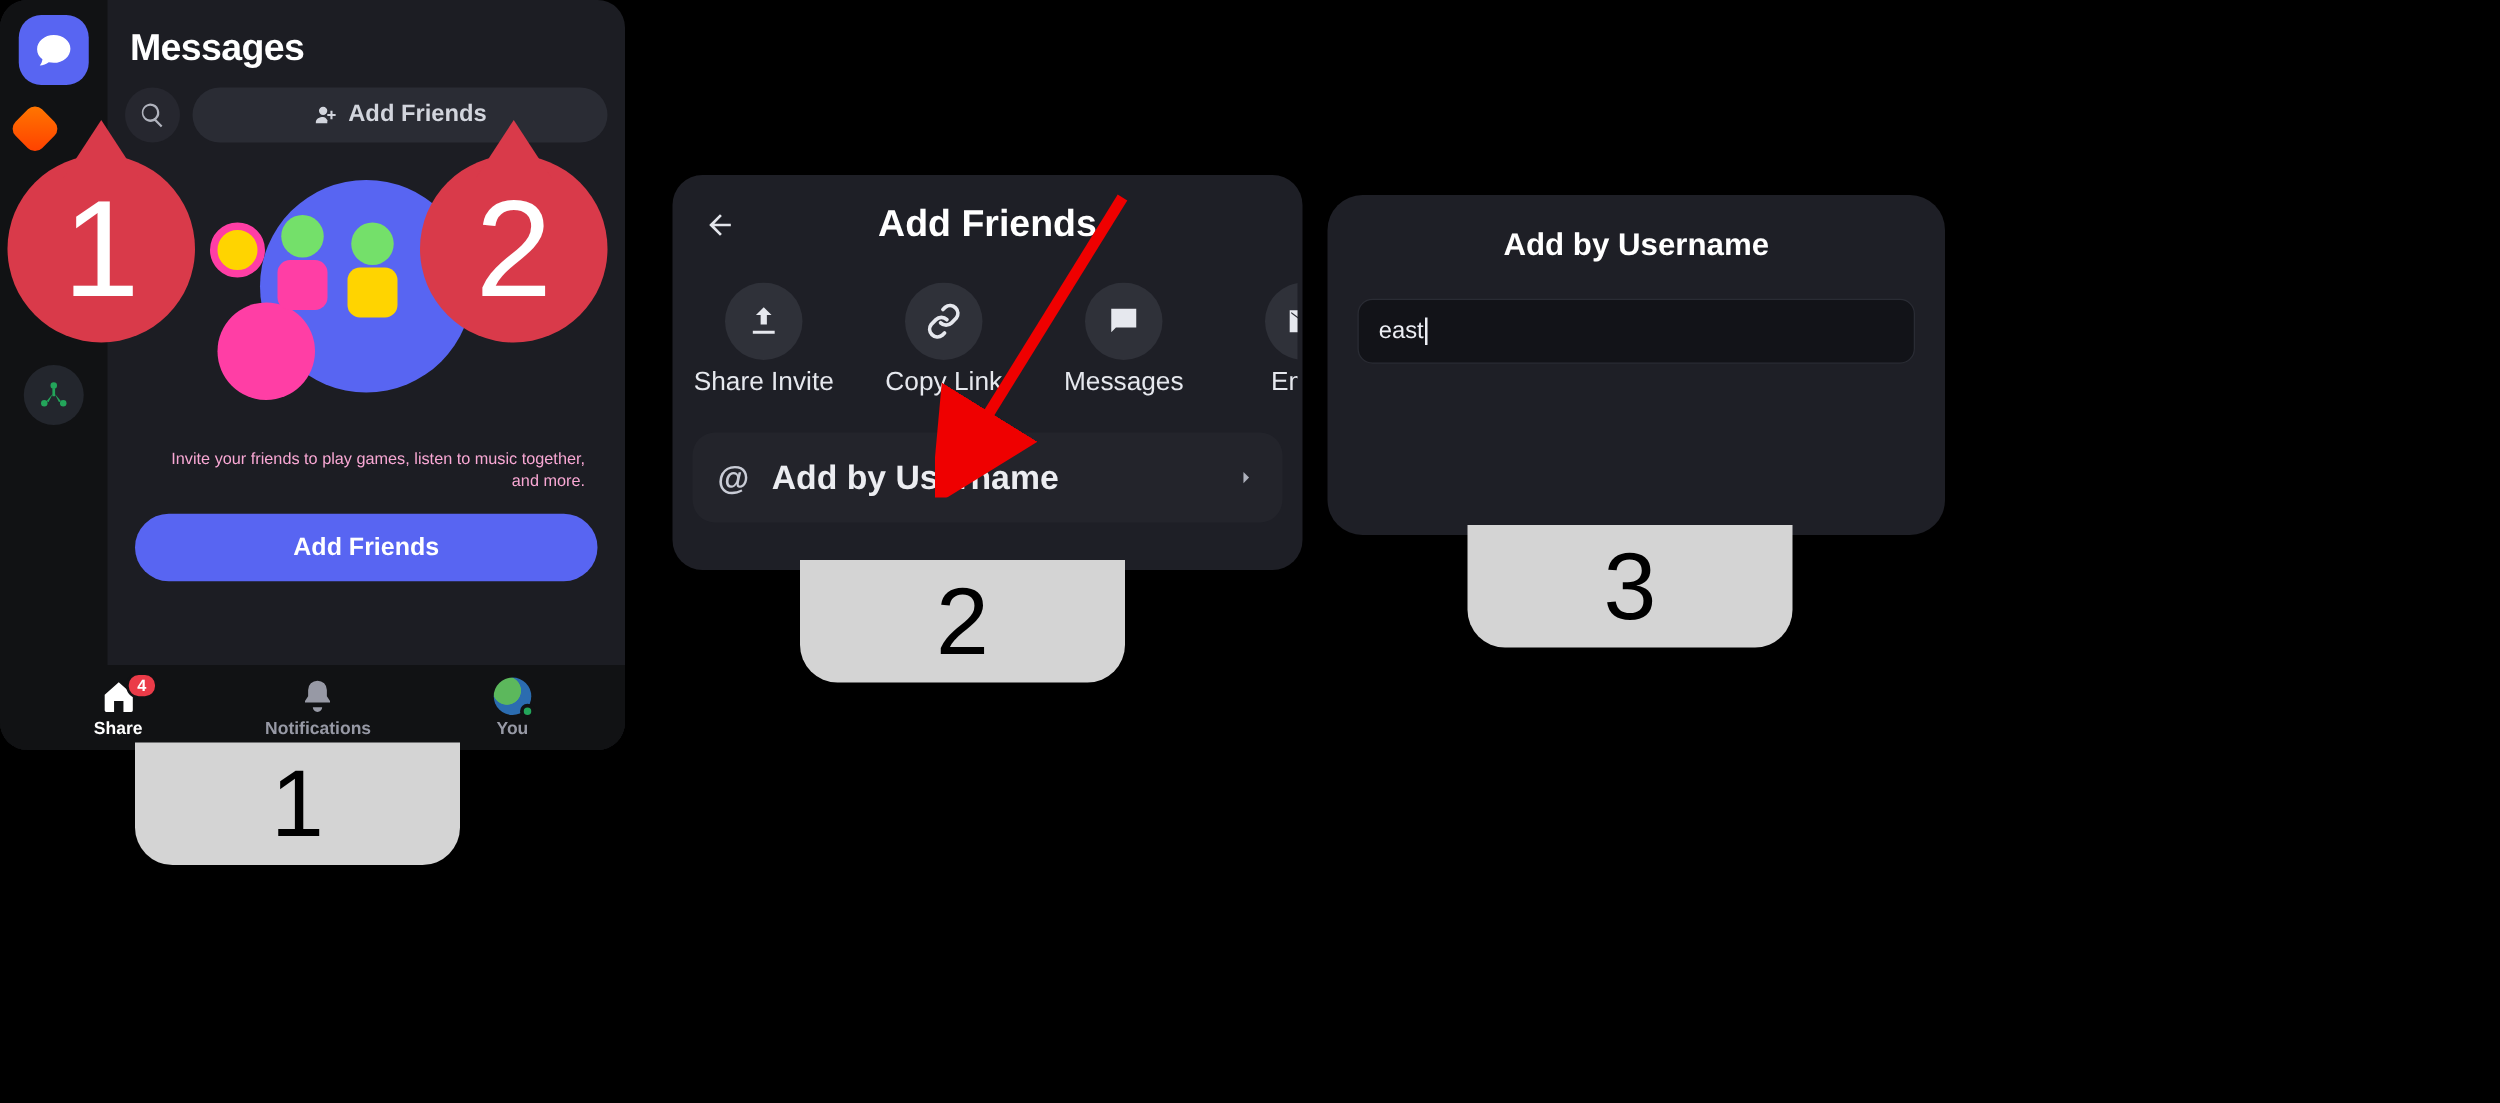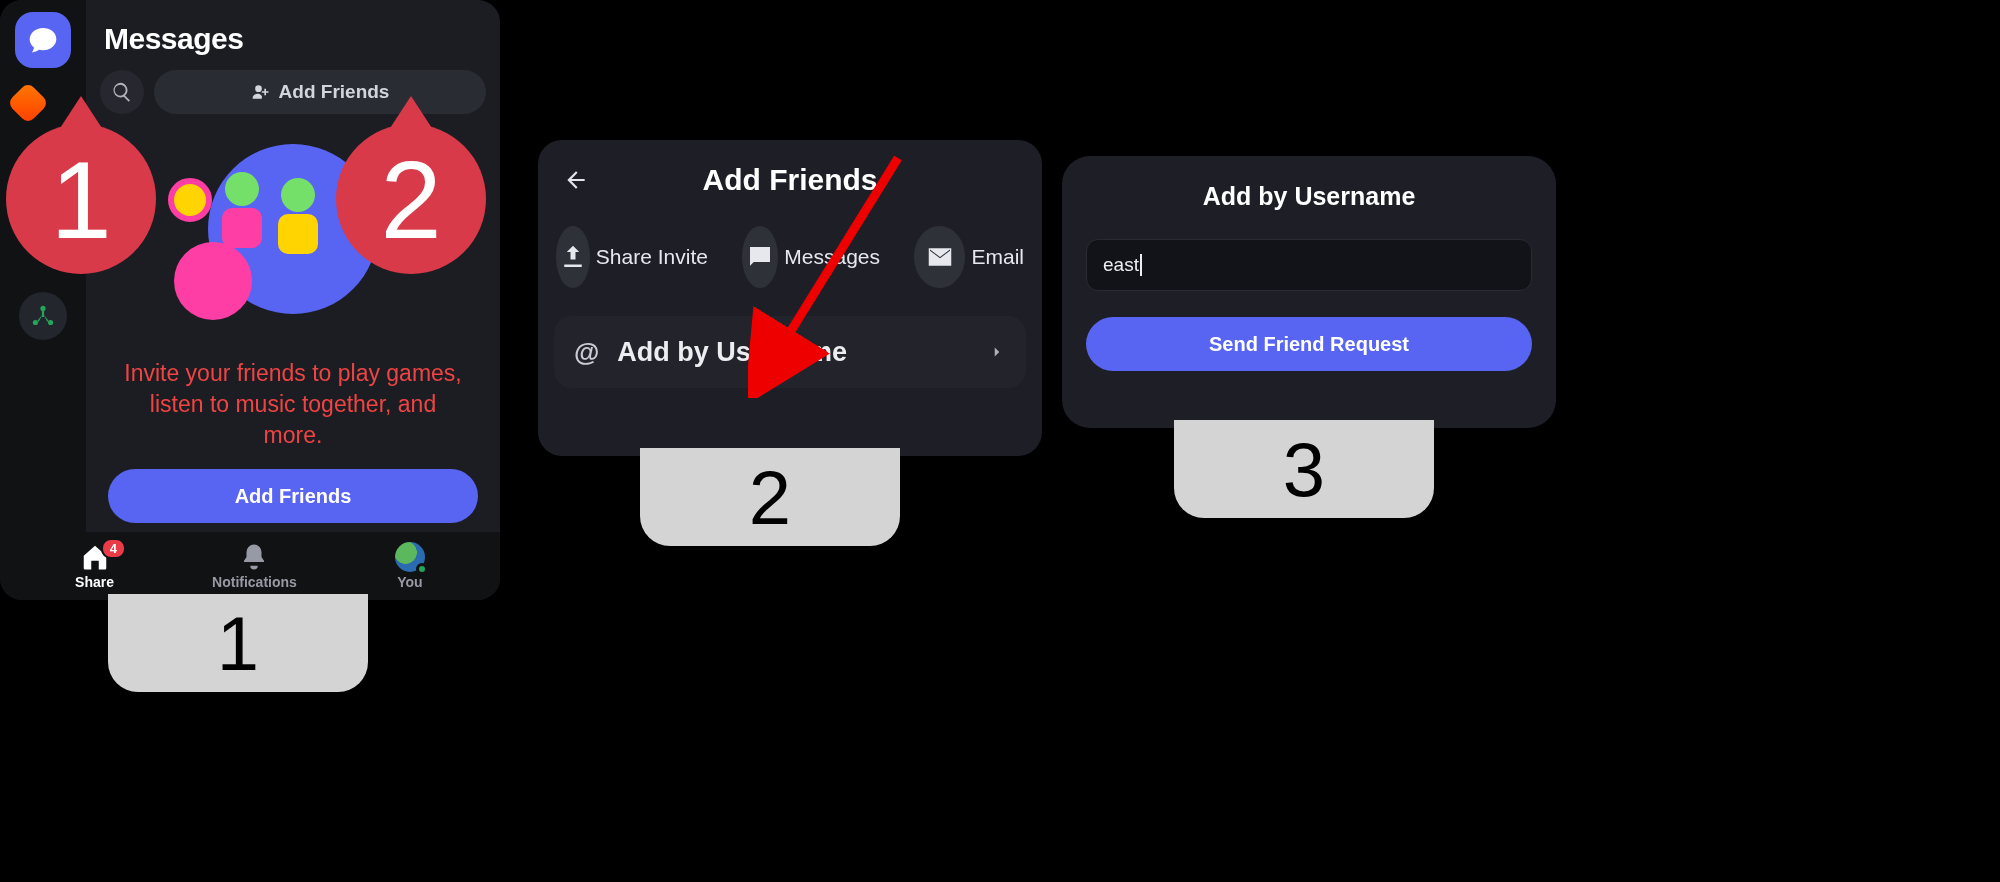--- a/index.html
+++ b/index.html
@@ -119,23 +119,23 @@
   .b1{background:#ff3ea5;}
   .b2{background:#ffd400;}
 
   .p1-subtitle{
     text-align:center;
     font-size:23px;
     font-weight:800;
     margin-top:6px;
   }
   .p1-desc{
-    text-align:center;
-    color:#ef4444;
-    font-size:23px;
+    text-align:right;
+    color:#f9a8d4;
+    font-size:13px;
     line-height:1.35;
     margin:8px 18px 18px 18px;
   }
   .p1-cta{
     background:#5865f2;
     color:#fff;
     height:54px;
     border-radius:27px;
     display:flex;align-items:center;justify-content:center;
     font-size:20px;font-weight:700;
@@ -234,21 +234,21 @@
   }
   .p2-back svg{width:26px;height:26px;fill:#e2e4ea;}
   .p2-title{font-size:30px;font-weight:800;}
   .p2-share{
     display:flex;gap:34px;
     padding:0 14px;
     justify-content:flex-start;
     overflow:hidden;
   }
   .share-item{
-    display:flex;align-items:center;gap:6px;
+    display:flex;flex-direction:column;align-items:center;gap:6px;
     min-width:110px;
     color:#e6e8ee;font-size:21px;font-weight:500;
     white-space:nowrap;
   }
   .share-item .circ{
     width:62px;height:62px;border-radius:50%;
     background:#2f3139;display:flex;align-items:center;justify-content:center;
   }
   .share-item .circ svg{width:30px;height:30px;fill:#e6e8ee;}
 
@@ -404,20 +404,28 @@
       <div class="circ">
           <svg viewBox="0 0 24 24">
             <path d="M12 3l5 5h-3v6h-4V8H7l5-5zM5 18h14v2H5z"></path>
           </svg>
         </div>
       <span>Share Invite</span>
     </div>
     <div class="share-item">
       <div class="circ">
           <svg viewBox="0 0 24 24">
+            <path d="M10 13a5 5 0 007 0l3-3a5 5 0 00-7-7l-1.5 1.5M14 11a5 5 0 00-7 0l-3 3a5 5 0 007 7l1.5-1.5" fill="none" stroke="#e6e8ee" stroke-width="2.4" stroke-linecap="round"></path>
+          </svg>
+        </div>
+      <span>Copy Link</span>
+    </div>
+    <div class="share-item">
+      <div class="circ">
+          <svg viewBox="0 0 24 24">
             <path d="M4 4h16v12H7l-3 3V4z"></path>
           </svg>
         </div>
       <span>Messages</span>
     </div>
     <div class="share-item">
       <div class="circ">
           <svg viewBox="0 0 24 24">
             <path d="M3 5h18v14H3V5zm9 7L4 6v1l8 6 8-6V6l-8 6z"></path>
           </svg>
@@ -448,20 +456,17 @@
 <div class="steplabel sl2">
     <span>2</span>
   </div>
 
 <div class="p3">
   <div class="p3-title">Add by Username</div>
   <div class="p3-input">
     <span>east</span>
       <span class="p3-cursor"></span>
   </div>
-  <div class="p3-send">
-    <span>Send Friend Request</span>
-  </div>
 </div>
 
 <div class="steplabel sl3">
     <span>3</span>
   </div>
 
 </body></html>

